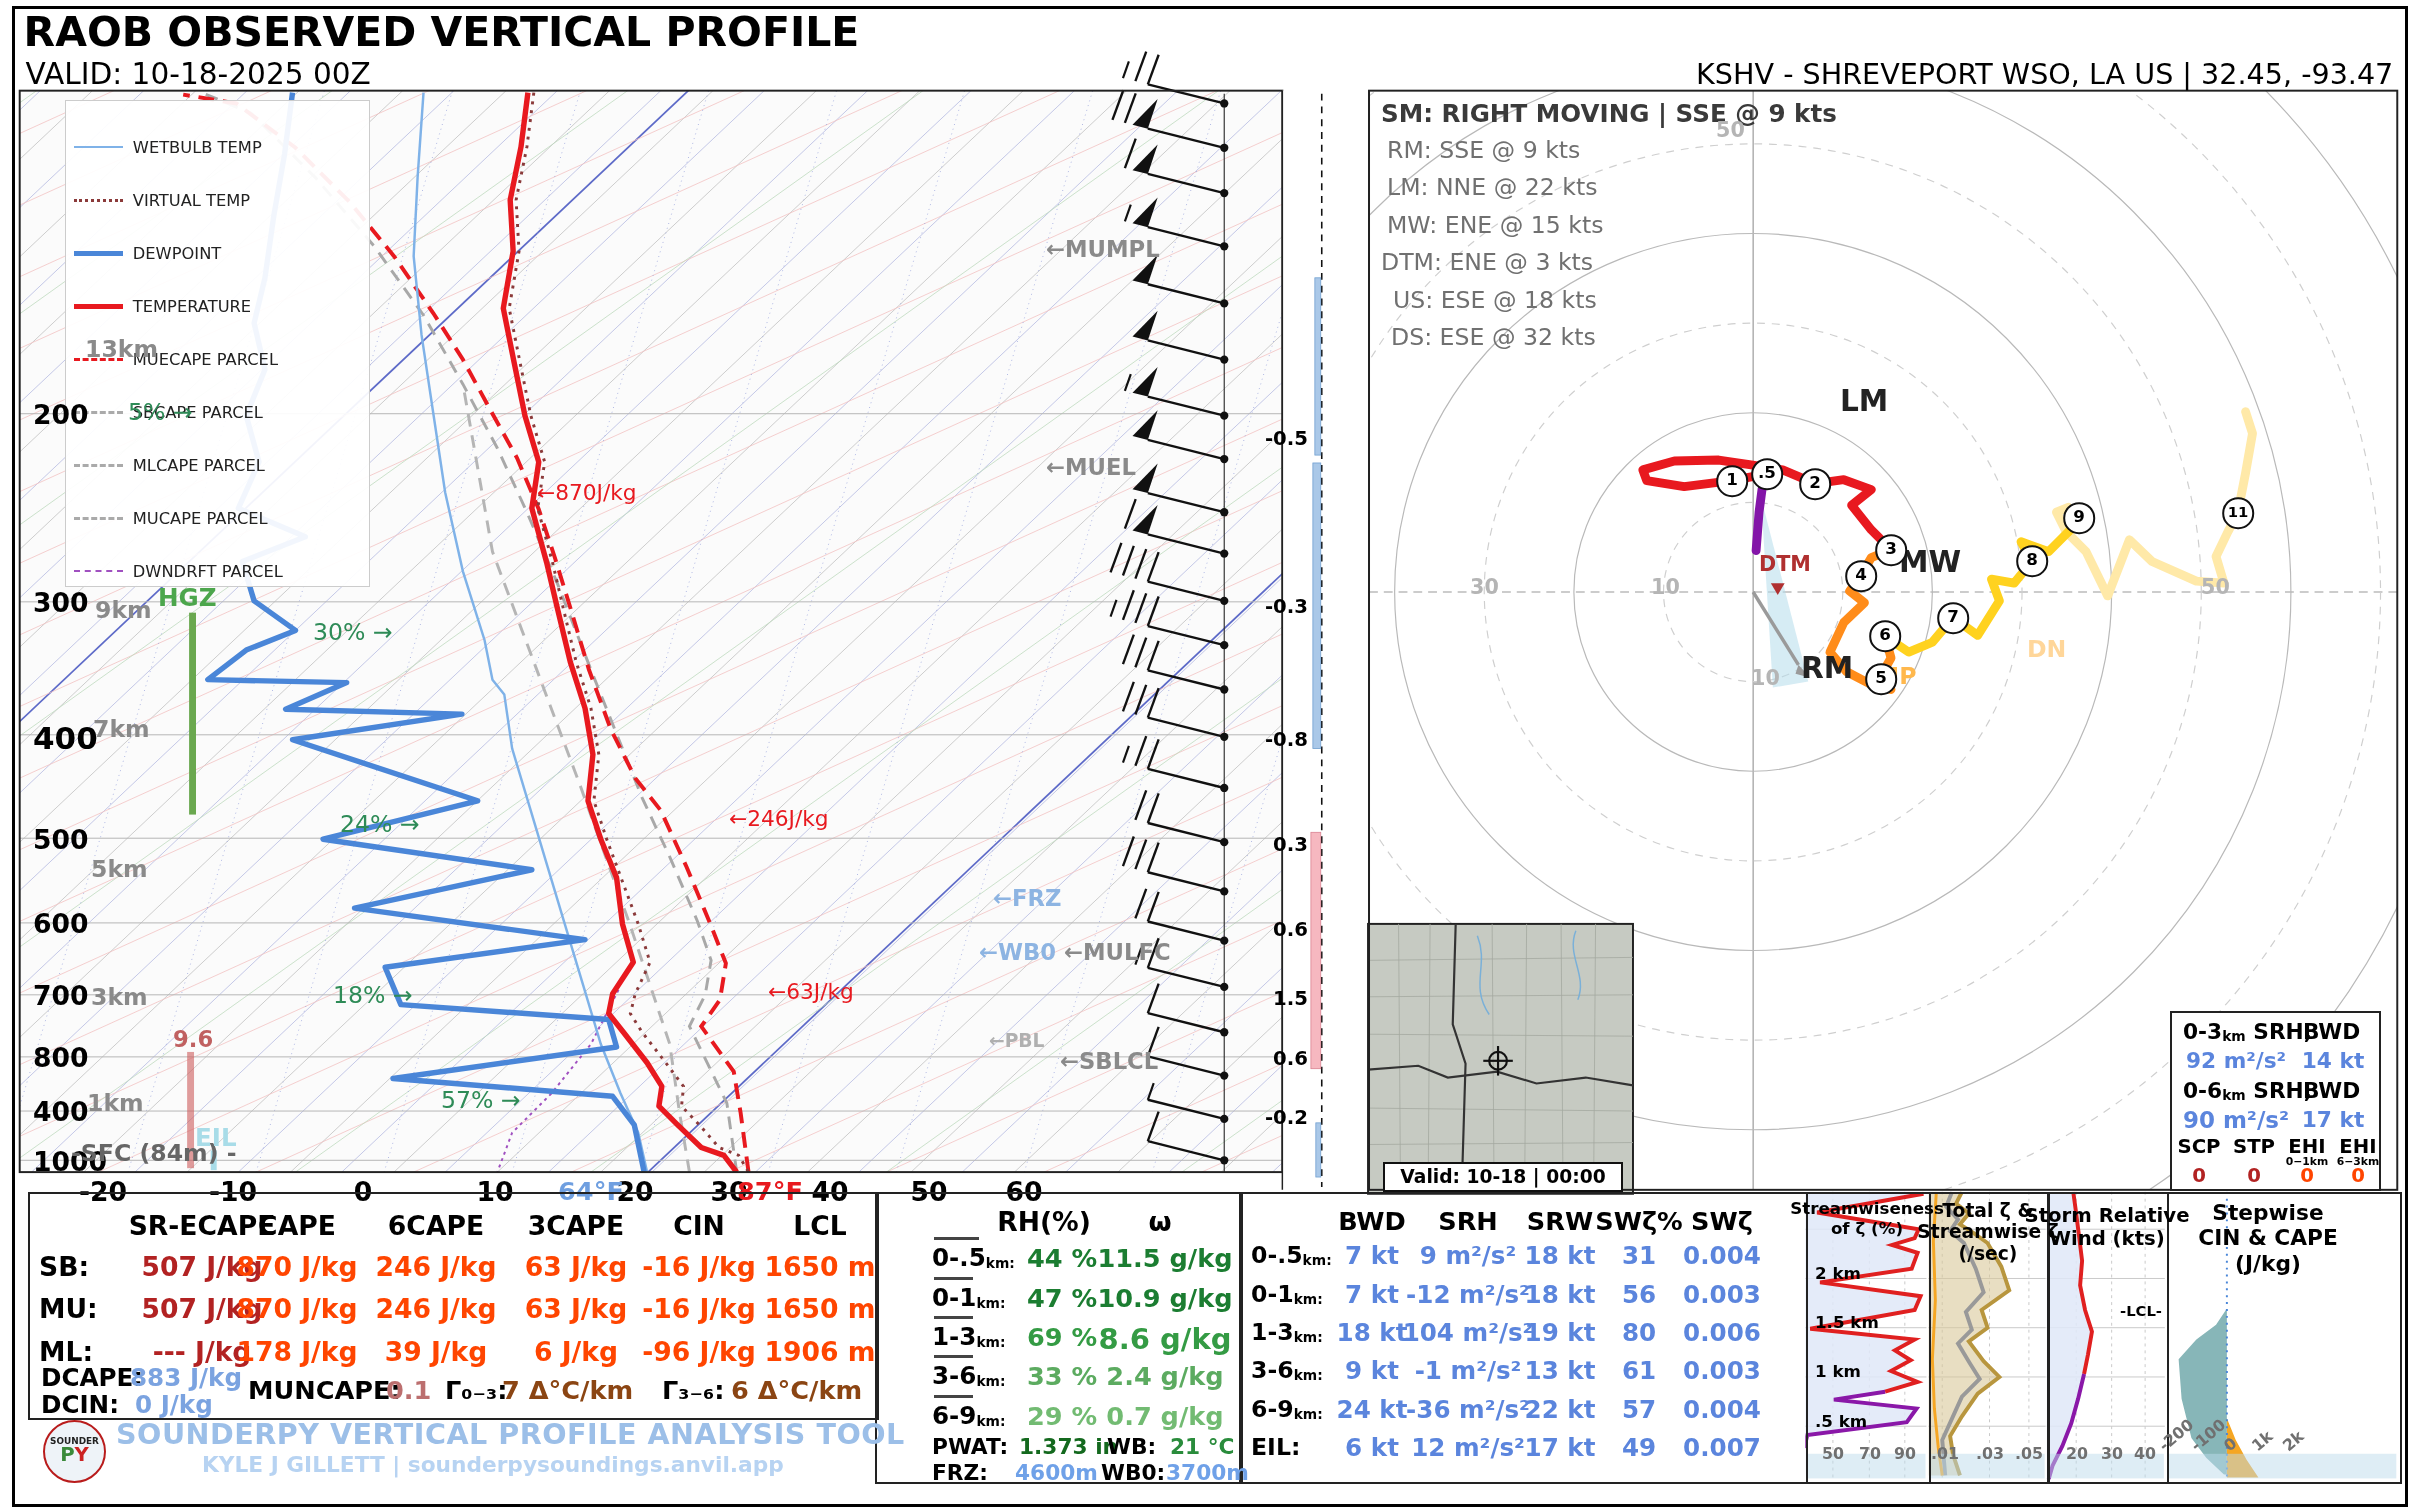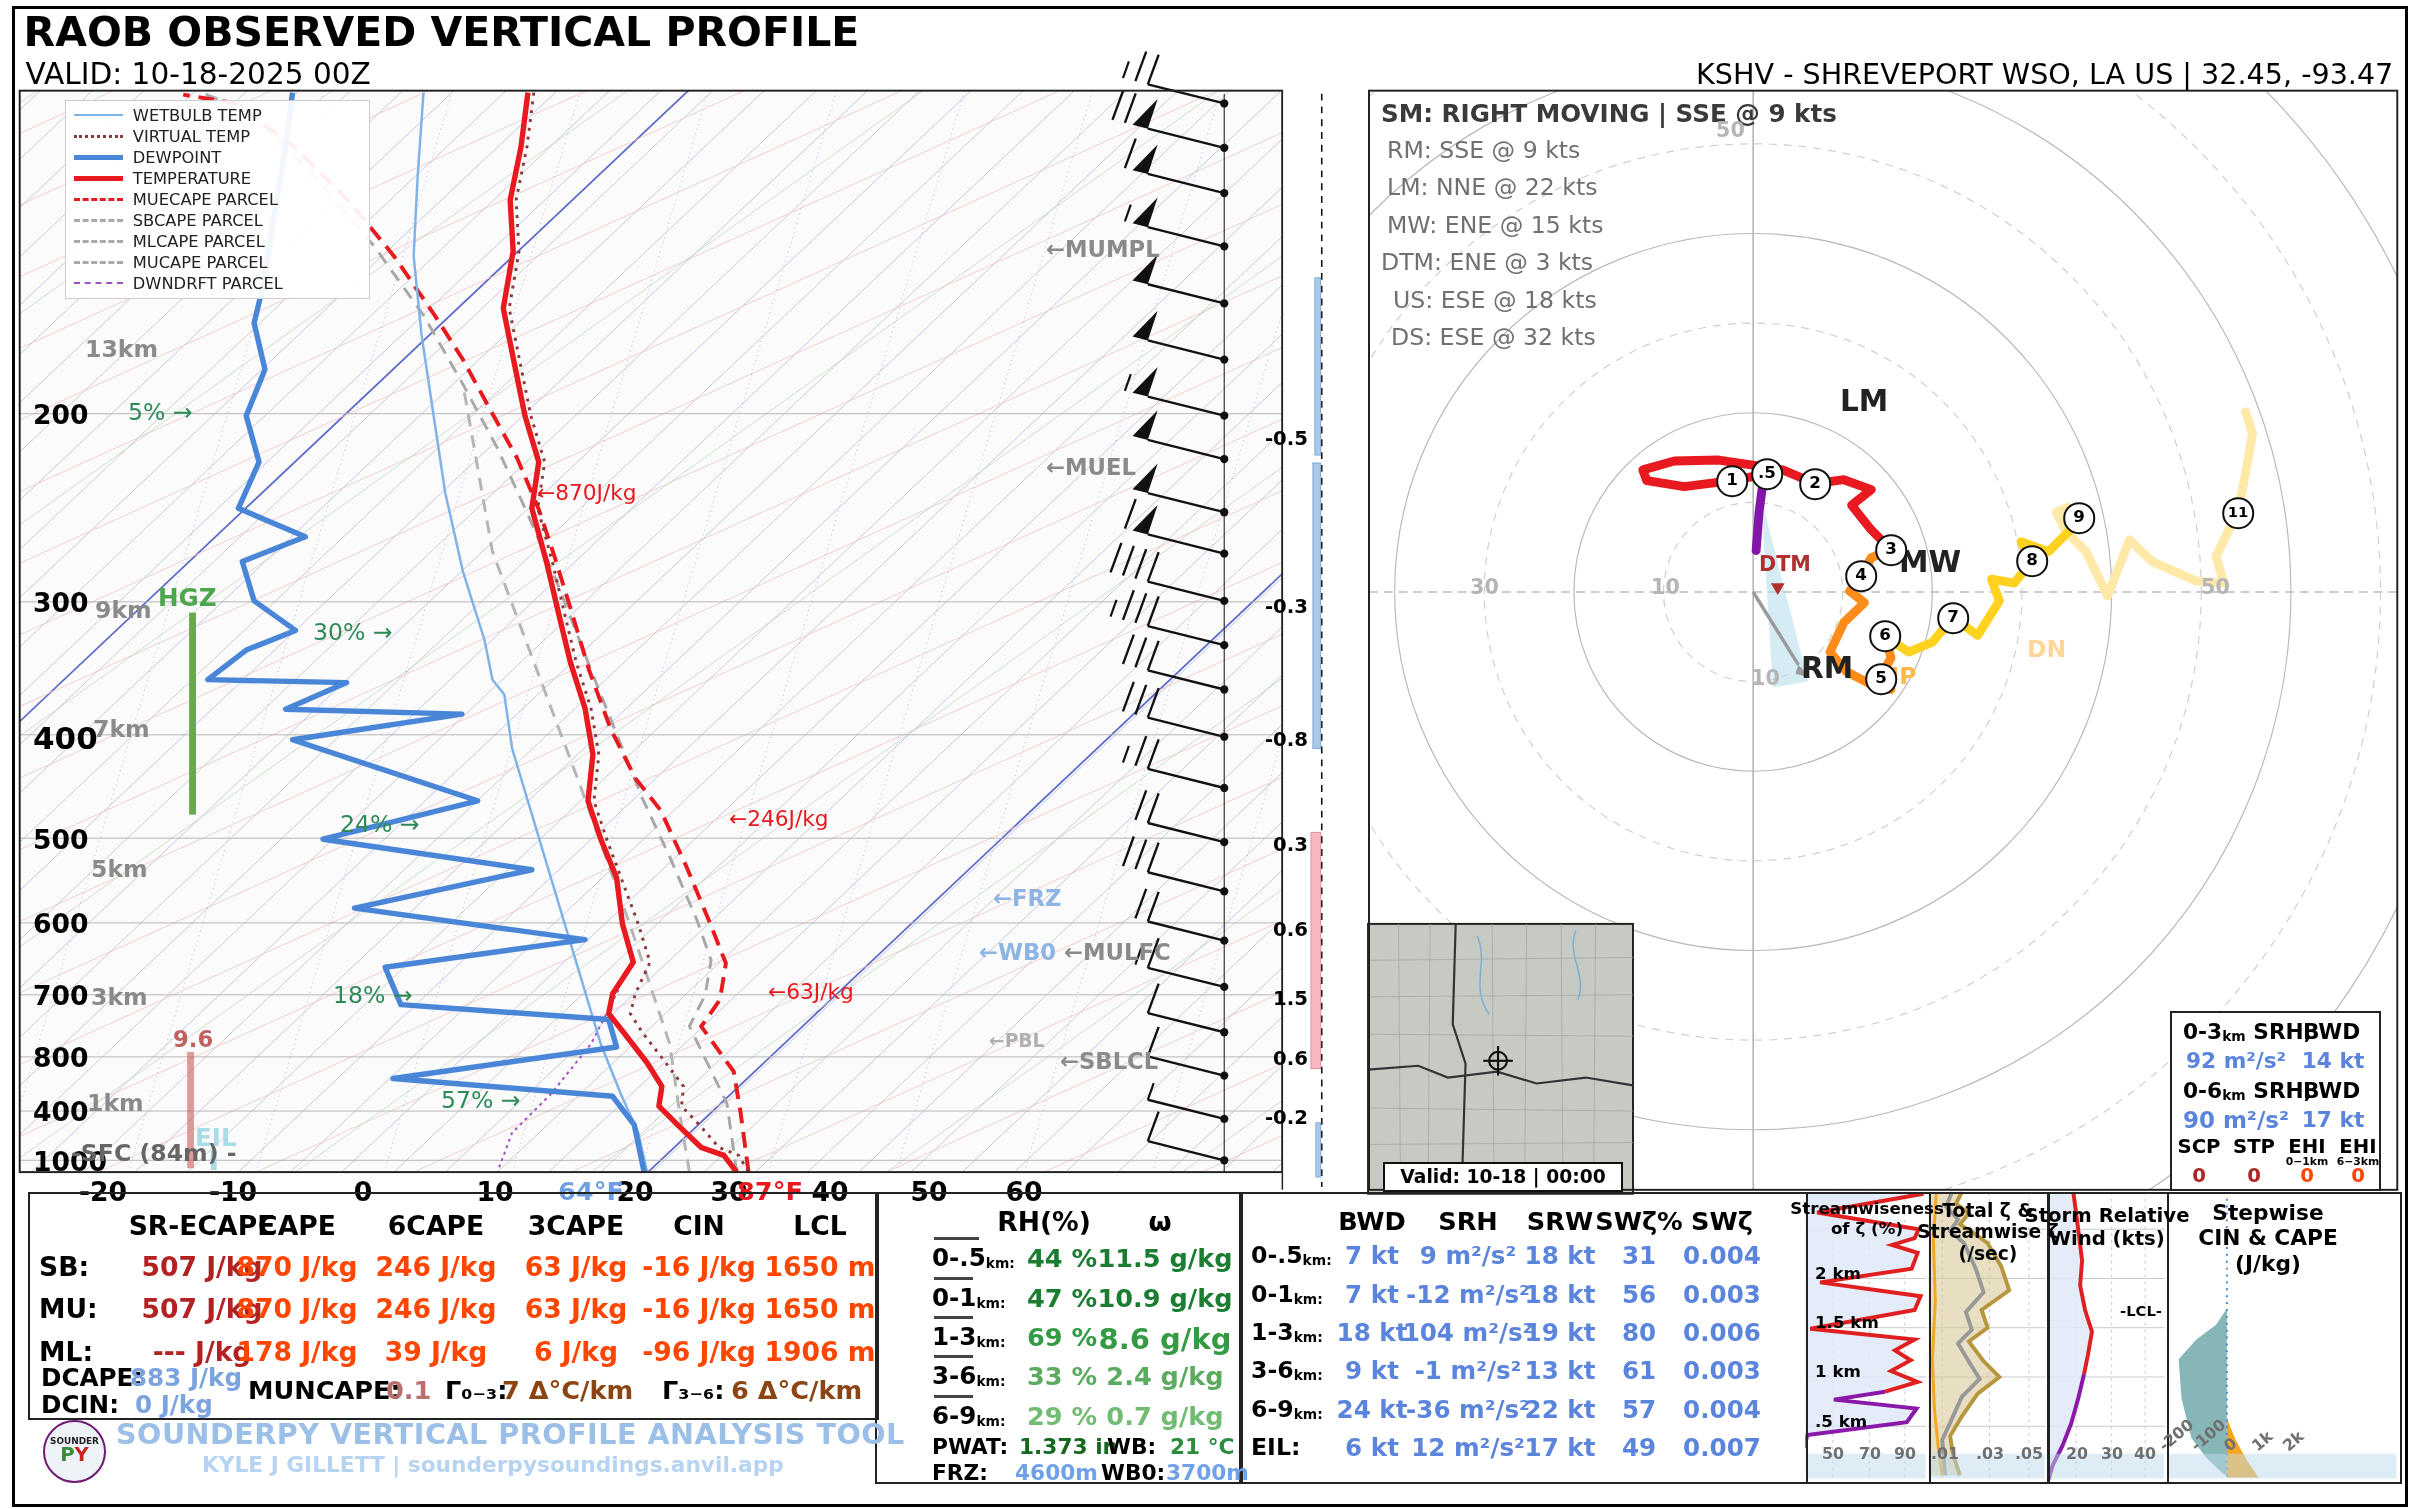--- a/index.html
+++ b/index.html
@@ -18,21 +18,21 @@
   .orng{color:#ff4500;}
   .fire{color:#b22222;}
   .brown{color:#8b4513;}
   .ring{color:#b5b5b5;font-weight:bold;font-size:20.7px;}
   .lvl{color:#8a8a8a;font-weight:bold;font-size:22.7px;}
   .lvlb{color:#8db4e2;font-weight:bold;font-size:22.7px;}
   .capeann{color:#e8191f;font-size:21.7px;}
   .pt{position:absolute;width:27.6px;height:27.6px;border:2.5px solid #111;border-radius:50%;background:#fff;text-align:center;line-height:25.6px;font-size:16.7px;font-weight:bold;transform:translate(-50%,-50%);}
   .obar{position:absolute;height:3px;background:#444;}
   .sub{font-size:13.8px;font-weight:bold;vertical-align:-2px;}
-  .legend-row{display:flex;align-items:center;height:21px;}
+  .legend-row{display:flex;align-items:center;height:21px;margin-top:32px;}
   .ls{display:inline-block;width:49px;margin:0 9.9px 0 7.9px;}
   .ls-wetbulb{border-top:2.5px solid #7fb2e8;}
   .ls-virtual{border-top:3.9px dotted #8b3a3a;}
   .ls-dewpoint{border-top:5.9px solid #4a86d8;}
   .ls-temp{border-top:5.9px solid #e8191f;}
   .ls-muecape{border-top:3.9px dashed #e8191f;}
   .ls-gray{border-top:3px dashed #aaa;}
   .ls-dwndrft{border-top:2px dashed #a050c0;}
   .legend-label{font-size:16.3px;color:#222;}
 </style>
@@ -742,21 +742,21 @@
 
 <div class="abs b ctr" style="left:2268px;top:1200px;font-size:21.7px;">Stepwise</div>
 <div class="abs b ctr" style="left:2268px;top:1225px;font-size:21.7px;">CIN &amp; CAPE</div>
 <div class="abs b ctr" style="left:2268px;top:1251px;font-size:21.7px;">(J/kg)</div>
 <div class="abs b g rot" style="left:2167px;top:1436px;font-size:15.8px;">-200</div>
 <div class="abs b g rot" style="left:2199px;top:1436px;font-size:15.8px;">-100</div>
 <div class="abs b g rot" style="left:2232px;top:1436px;font-size:15.8px;">0</div>
 <div class="abs b g rot" style="left:2260px;top:1436px;font-size:15.8px;">1k</div>
 <div class="abs b g rot" style="left:2291px;top:1436px;font-size:15.8px;">2k</div>
 
-<div class="abs" style="left:43px;top:1420px;width:59px;height:59px;border:2px solid #701a75;border-radius:50%;background:#eef3f8;text-align:center;overflow:hidden;">
+<div class="abs" style="left:43px;top:1420px;width:59px;height:59px;border:2px solid #b91c1c;border-radius:50%;background:#eef3f8;text-align:center;overflow:hidden;">
   <div class="b" style="font-size:8.9px;margin-top:13.8px;color:#222;">SOUNDER</div>
   <div class="b" style="font-size:19.7px;line-height:17.7px;"><span style="color:#3a8a3a;">P</span><span style="color:#cc2222;">Y</span></div>
 </div>
 <div class="abs b" style="left:116px;top:1417px;font-size:28.6px;color:#9cbfe8;letter-spacing:0.5px;">SOUNDERPY VERTICAL PROFILE ANALYSIS TOOL</div>
 <div class="abs b" style="left:202px;top:1452px;font-size:21.7px;color:#b7d3f2;">KYLE J GILLETT | sounderpysoundings.anvil.app</div>
 
 <div class="abs" style="left:11.8px;top:5.9px;width:2390px;height:1495px;border:3px solid #000;pointer-events:none;"></div>
 
 </div>
 

